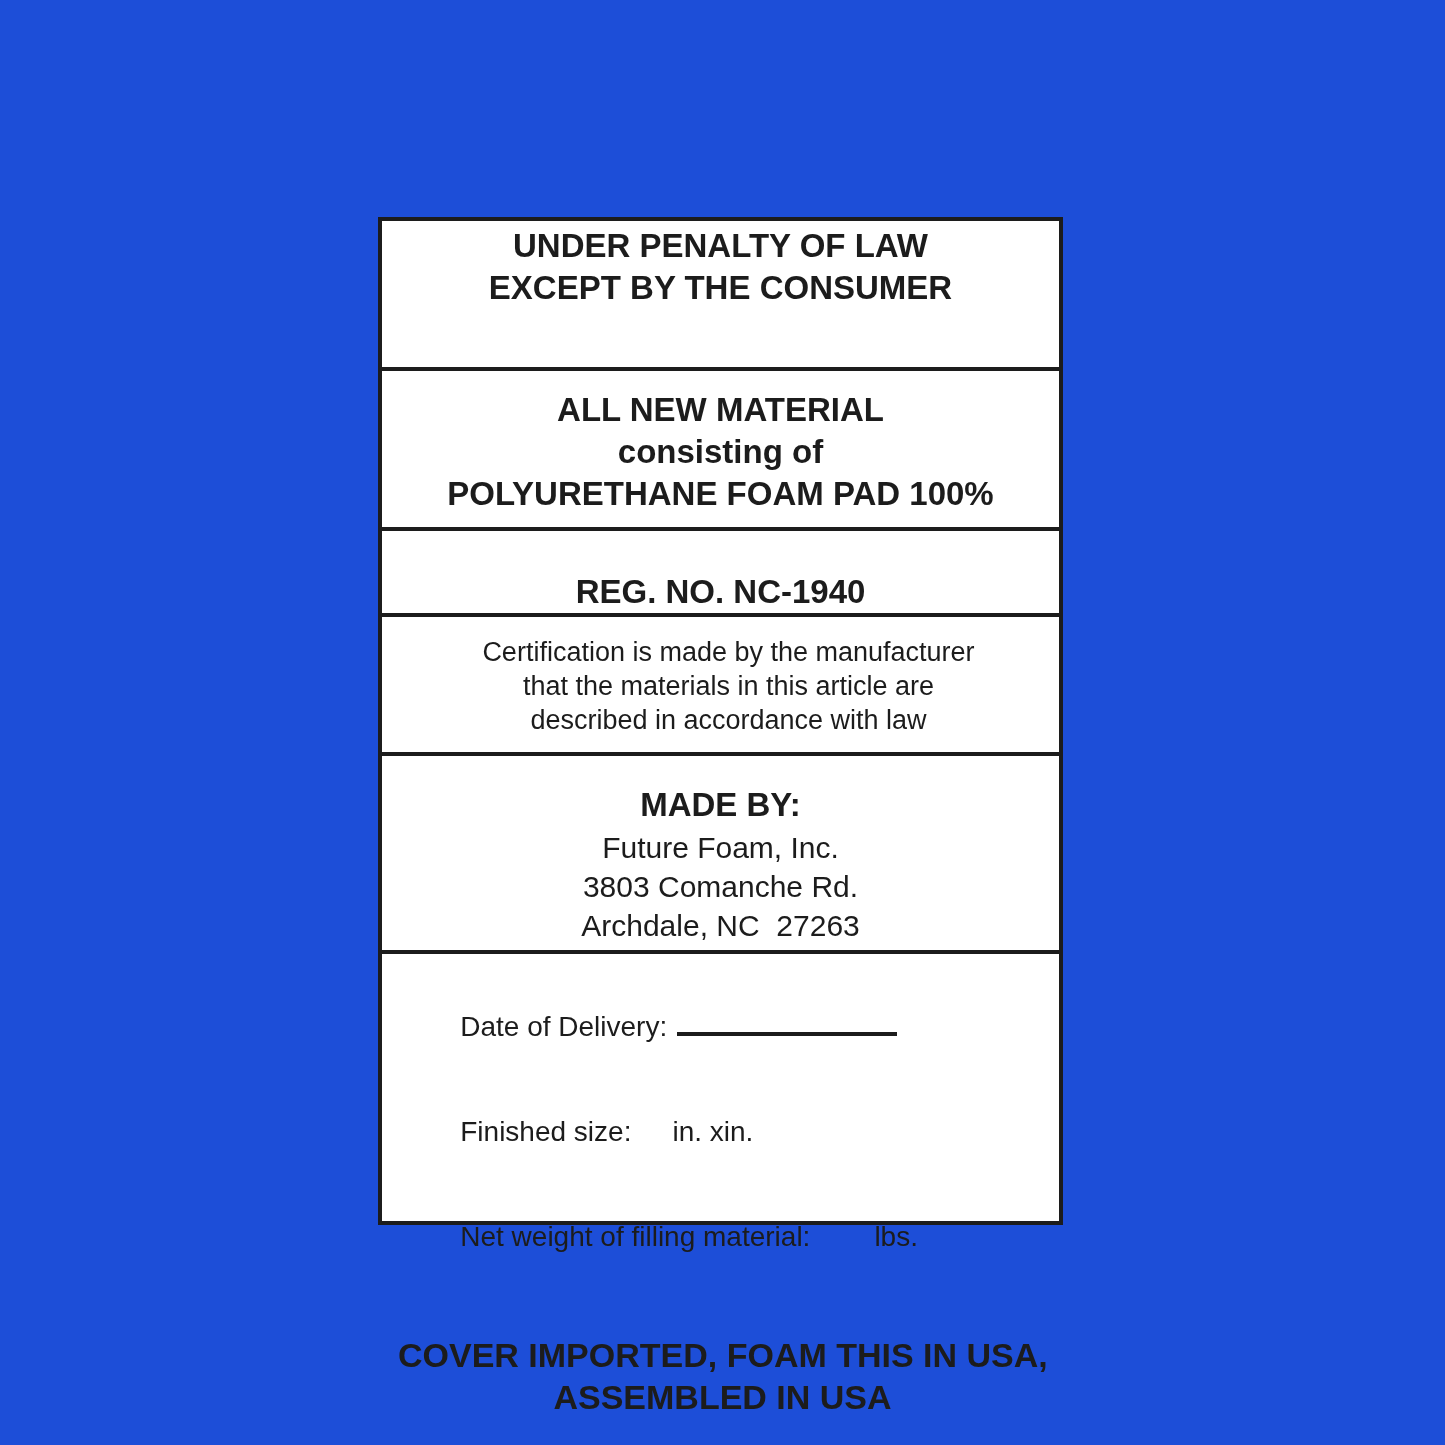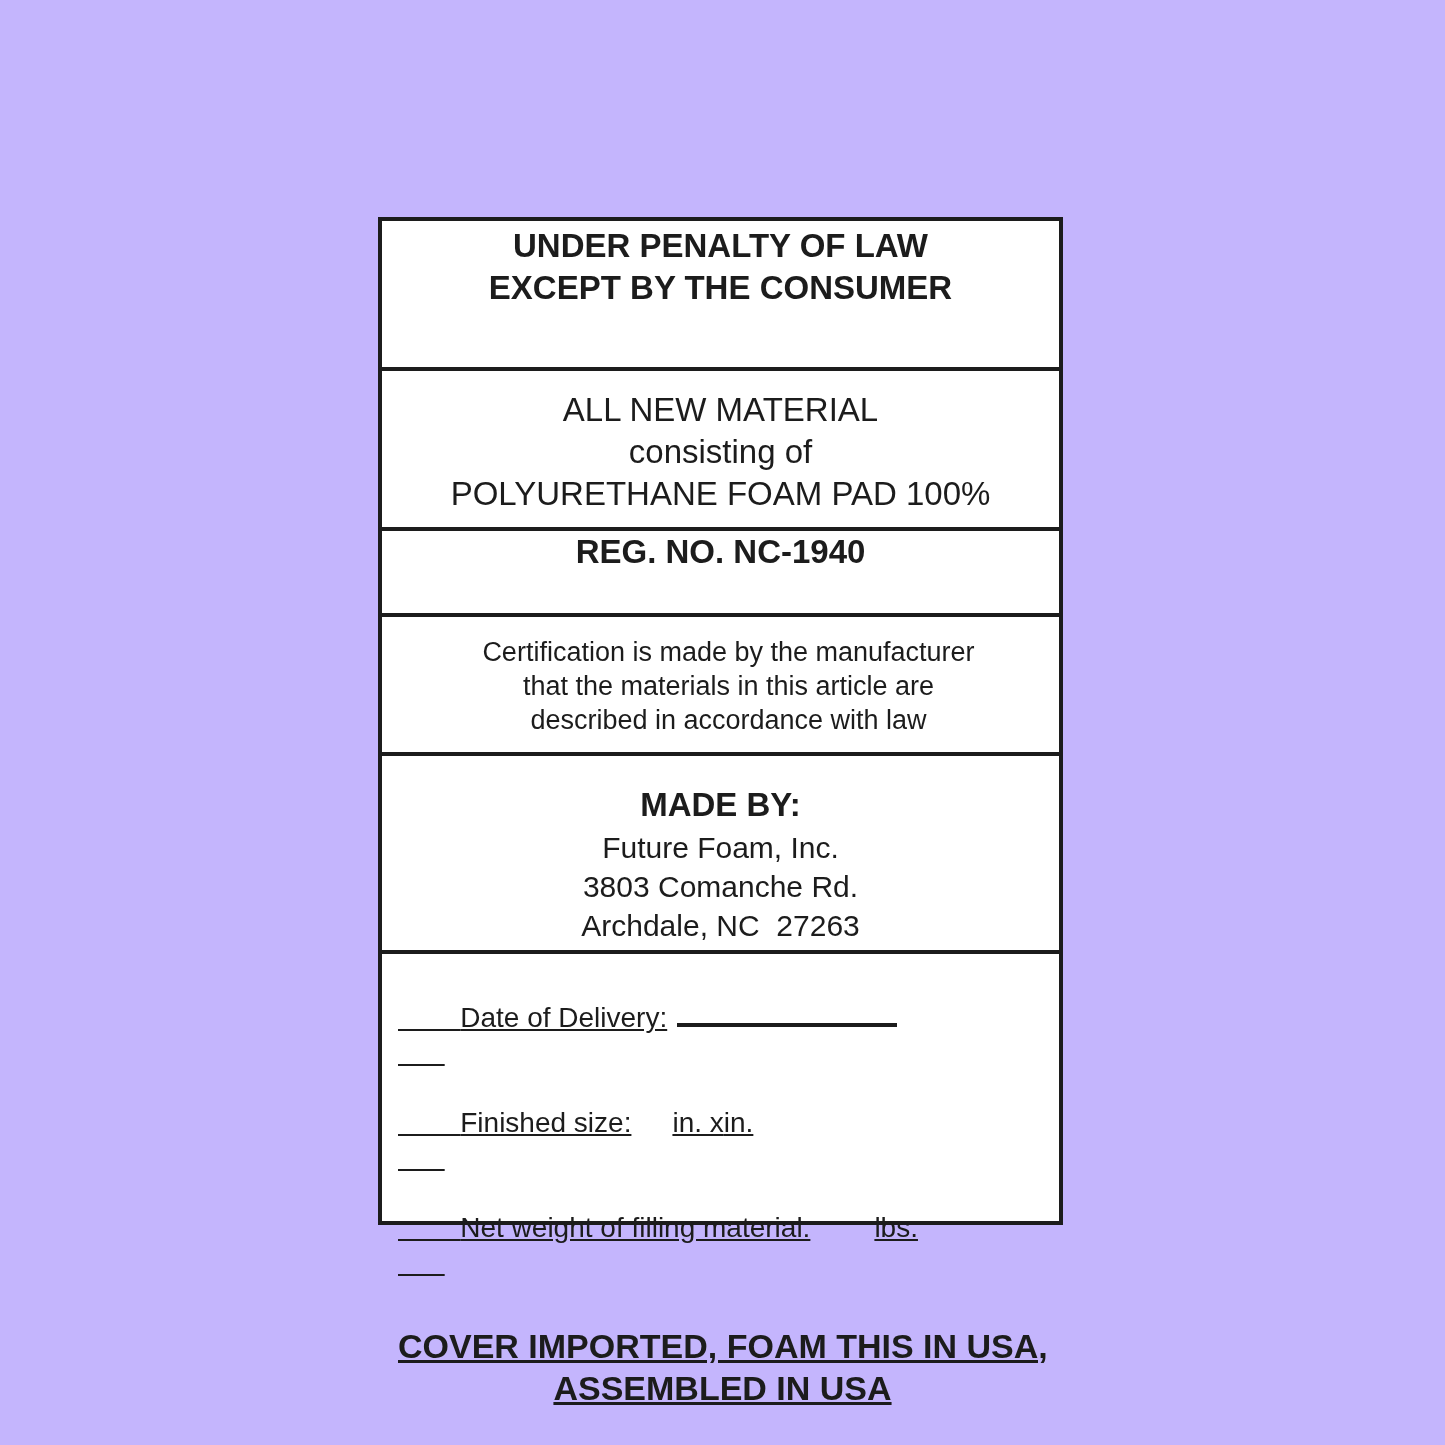--- a/index.html
+++ b/index.html
@@ -5,21 +5,21 @@
   * { margin: 0; padding: 0; box-sizing: border-box; }
   html, body {
     width: 1445px; height: 1445px;
     background: #ffffff;
     font-family: "Liberation Sans", sans-serif;
     overflow: hidden;
   }
   .page {
     position: relative;
     width: 1445px; height: 1445px;
-    background: #c4b5fd;
+    background: #1d4ed8;
   }
   .law-label {
     position: absolute;
     left: 378px; top: 217px;
     width: 685px; height: 1008px;
     border: 4px solid #1c1c1c;
     background: #ffffff;
     color: #1c1c1c;
     display: flex;
     flex-direction: column;
@@ -33,43 +33,42 @@
   }
   .section + .section { border-top: 4px solid #1c1c1c; }
   .line { white-space: pre; }
 
   
   .sec-penalty { height: 146px; padding-top: 4px; }
   .sec-penalty .line { font-size: 33px; font-weight: bold; line-height: 42px; }
 
   
   .sec-material { height: 160px; padding-top: 18px; }
-  .sec-material .line { font-size: 33px; font-weight: normal; line-height: 42px; }
+  .sec-material .line { font-size: 33px; font-weight: bold; line-height: 42px; }
 
   
-  .sec-reg { height: 86px; justify-content: flex-start; }
+  .sec-reg { height: 86px; justify-content: flex-end; }
   .sec-reg .line { font-size: 33px; font-weight: bold; line-height: 42px; }
 
   
   .sec-cert { height: 139px; padding-top: 18px; padding-left: 16px; }
   .sec-cert .line { font-size: 27px; line-height: 34px; }
 
   
   .sec-madeby { height: 198px; padding-top: 28px; }
   .sec-madeby .heading { font-size: 33px; font-weight: bold; line-height: 42px; }
   .sec-madeby .address { margin-top: 2px; }
   .sec-madeby .address .line { font-size: 30px; line-height: 39px; }
 
   
   .sec-details {
     height: 271px;
     align-items: stretch;
     text-align: left;
-    padding: 8px 12px 15px 16px;
-    text-decoration: underline;
+    padding: 17px 12px 15px 16px;
   }
   .detail-line {
     font-size: 28px; line-height: 35px;
     white-space: pre;
   }
   .blank-rule {
     display: inline-block;
     width: 220px;
     height: 30px;
     border-bottom: 4px solid #1c1c1c;

